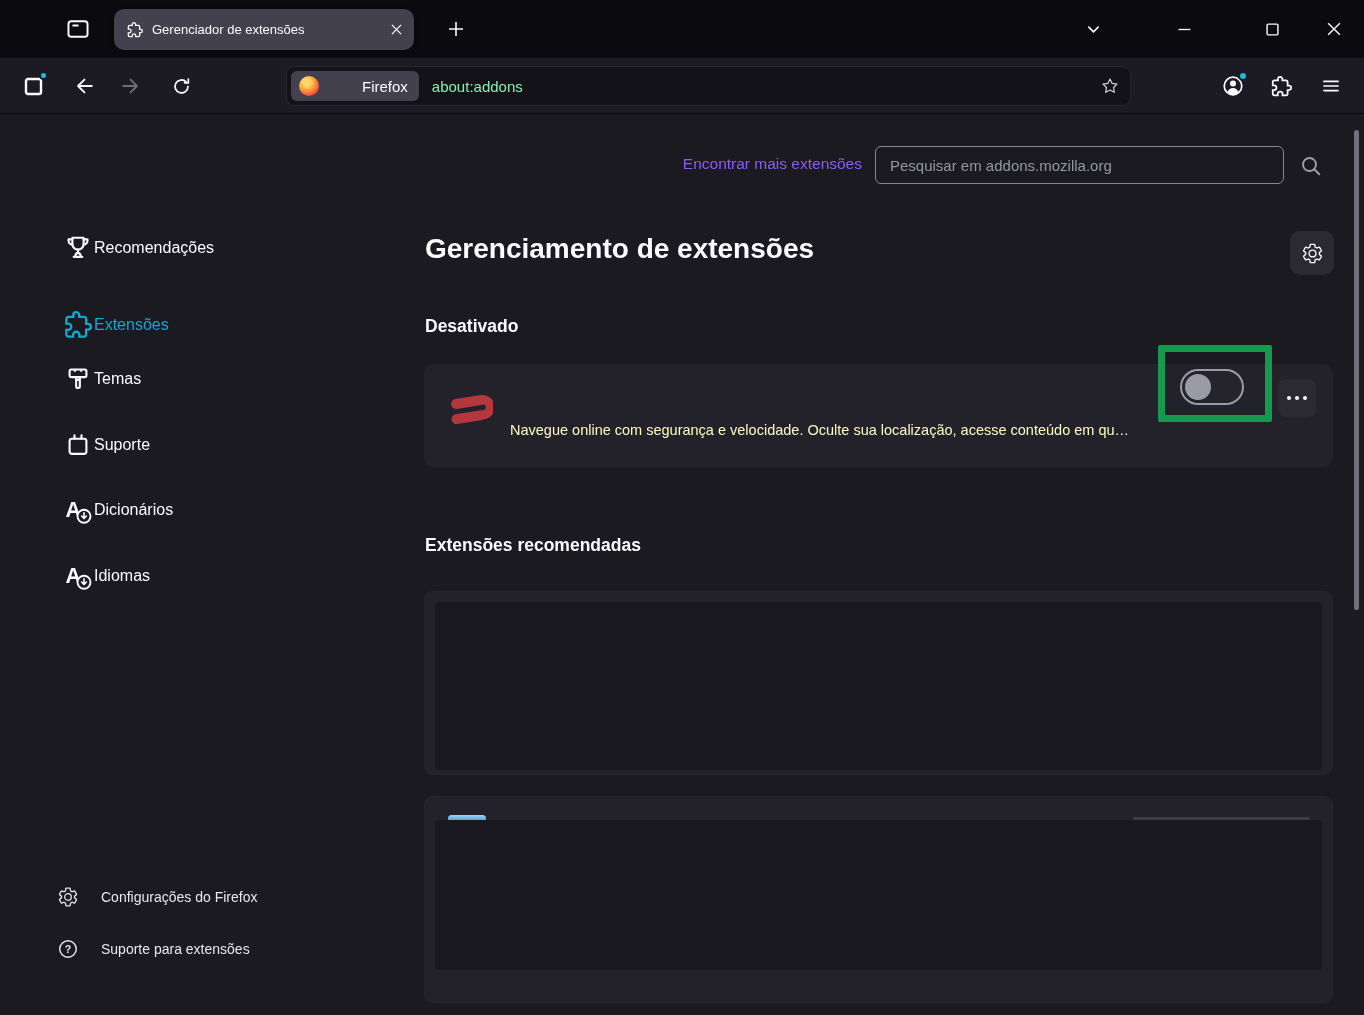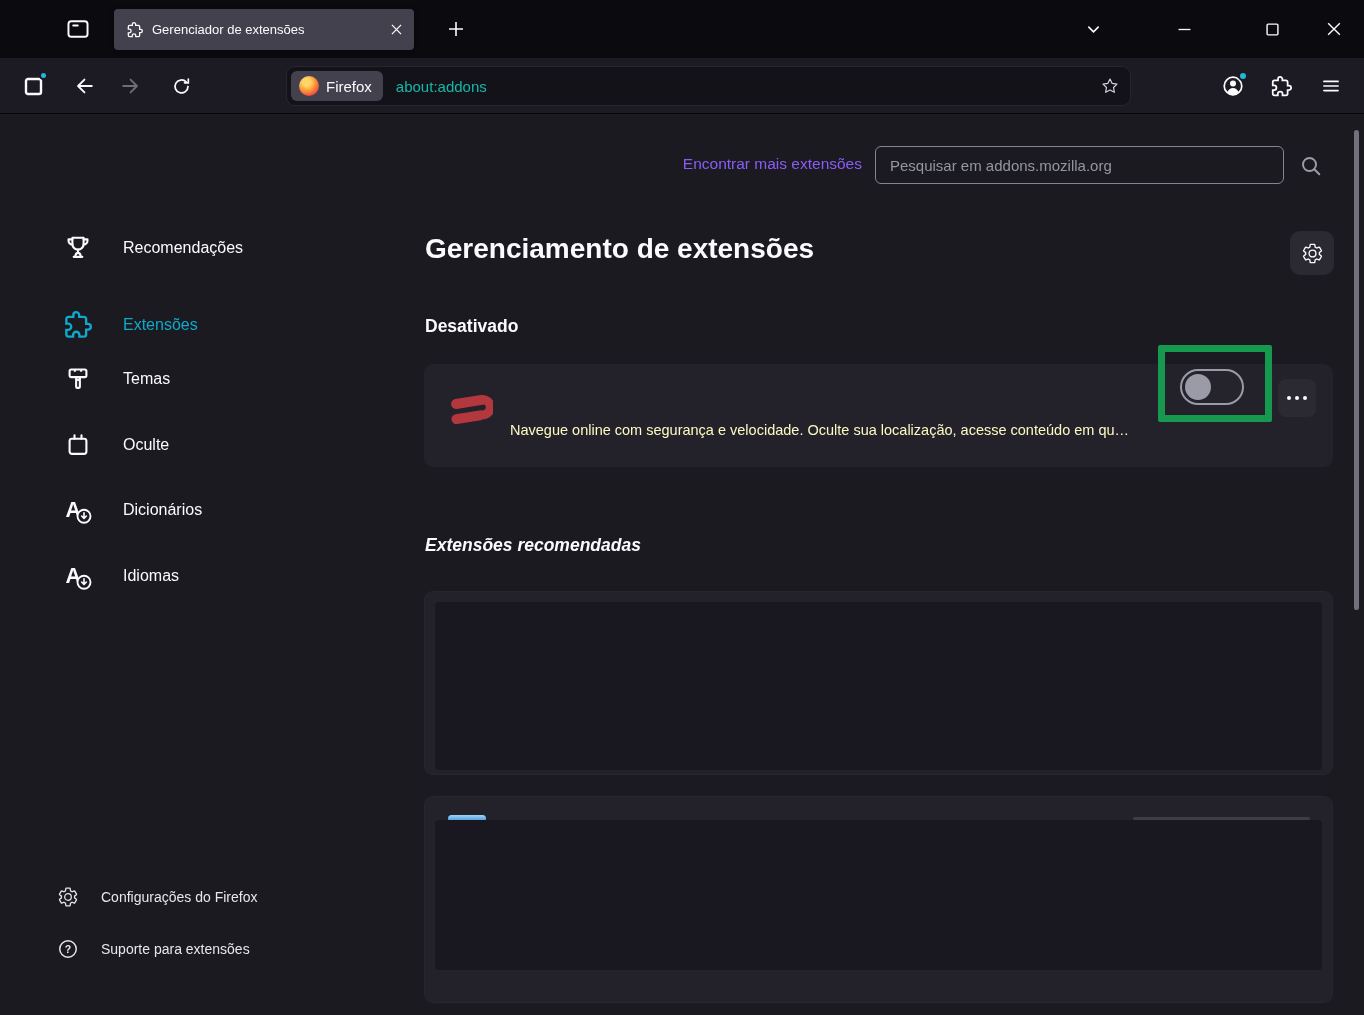--- a/index.html
+++ b/index.html
@@ -8,66 +8,66 @@
     position:relative; background:#1b1a21; overflow:hidden;
     font-family:"Liberation Sans", sans-serif; color:#fbfbfe;
   }
   svg { display:block; }
   .ctr { display:flex; align-items:center; justify-content:center; }
 
   
   .titlebar { position:absolute; top:0; left:0; width:1364px; height:58px; background:#0b0a0f; }
   .fxview-btn { position:absolute; left:57px; top:8px; width:42px; height:42px; border-radius:6px; }
   .tab { position:absolute; left:114px; top:9px; width:300px; height:41px; background:#42414d;
-         border-radius:4px; display:flex; align-items:center; gap:9px; padding:0 6px 0 13px;
+         border-radius:10px; display:flex; align-items:center; gap:9px; padding:0 6px 0 13px;
          box-shadow:0 1px 4px rgba(0,0,0,.5); }
   .tab-title { flex:1; font-size:13px; color:#fbfbfe; white-space:nowrap; overflow:hidden; }
   .tab-close { width:24px; height:24px; border-radius:4px; flex:none; }
   .newtab-btn { position:absolute; left:438px; top:11px; width:36px; height:36px; border-radius:6px; }
   .alltabs-btn { position:absolute; left:1071px; top:11px; width:44px; height:36px; border-radius:6px; }
   .win-btn { position:absolute; top:0; width:46px; height:58px; }
   .win-min { left:1161px; } .win-max { left:1249px; } .win-close { left:1311px; }
 
   
   .navbar { position:absolute; top:58px; left:0; width:1364px; height:56px; background:#1c1b23;
             border-bottom:1px solid #070709; }
   .nav-btn { position:absolute; top:10px; width:36px; height:36px; border-radius:6px; }
   .urlbar { position:absolute; left:287px; top:9px; width:843px; height:38px; background:#141219;
             border-radius:8px; box-shadow:0 0 0 1px rgba(255,255,255,.05); display:flex; align-items:center; }
   .ff-chip { margin-left:4px; height:30px; background:#42414d; border-radius:6px;
              display:flex; align-items:center; gap:7px; padding:0 11px 0 8px; flex:none; }
   .ff-logo { width:20px; height:20px; border-radius:50%; flex:none;
              background:radial-gradient(circle at 38% 32%, #ffd567 0 22%, #ff9a36 45%, #f0523f 72%, #c92d52 100%); }
-  .ff-chip span { font-size:15px; color:#fbfbfe; }
-  .url-text { font-size:15px; color:#14b8a6; margin-left:13px; flex:1; }
+  .ff-chip span { font-size:15px; color:#fbfbfe;margin-left:36px; }
+  .url-text { font-size:15px; color:#86efac; margin-left:13px; flex:1; }
   .star-btn { width:32px; height:32px; margin-right:4px; border-radius:6px; flex:none; }
 
   
   .search-label { position:absolute; top:155px; right:502px; font-size:15.5px; color:#8b5cf6; white-space:nowrap; }
   .search-input { position:absolute; left:875px; top:146px; width:409px; height:38px;
                   background:transparent; border:1px solid #85858f; border-radius:6px;
                   color:#fbfbfe; font-size:15px; padding:0 14px; font-family:"Liberation Sans", sans-serif; outline:none; }
   .search-input::placeholder { color:#9397a1; }
   .search-submit { position:absolute; left:1297px; top:152px; width:28px; height:28px; border-radius:4px; }
 
   
-  .side-item { position:absolute; left:62px; height:40px; display:flex; align-items:center; gap:29px;
+  .side-item { position:absolute; left:62px; height:40px; display:flex; align-items:center; gap:0;
                font-size:16px; color:#fbfbfe; white-space:nowrap; }
   .side-item .icobox { width:32px; height:32px; display:flex; align-items:center; justify-content:center; flex:none; }
   .side-item.active { color:#0fa9cb; }
   .side-foot { position:absolute; left:55px; height:36px; display:flex; align-items:center; gap:20px;
                font-size:14px; color:#e6e6ec; white-space:nowrap; }
   .side-foot .icobox { width:26px; height:26px; display:flex; align-items:center; justify-content:center; flex:none; }
 
   
   .page-title { position:absolute; left:425px; top:233px; font-size:28px; font-weight:700; }
   .page-gear-btn { position:absolute; left:1290px; top:231px; width:44px; height:44px;
                    background:#2b2a33; border-radius:10px; }
   .sec-h { position:absolute; left:425px; font-size:17.5px; font-weight:700; }
-  .h-disabled { top:316px; } .h-reco { top:535px;font-style:italic; }
+  .h-disabled { top:316px; } .h-reco { top:535px; }
 
   .ext-card { position:absolute; left:425px; top:365px; width:907px; height:101px; background:#23222b;
               border-radius:8px; box-shadow:0 0 0 1px rgba(255,255,255,.04); }
   .evpn-logo { position:absolute; left:20px; top:22px; width:48px; height:44px; }
   .ext-title { position:absolute; left:85px; top:27px; font-size:16px; font-weight:700; color:#fbfbfe; white-space:nowrap; }
   .ext-desc  { position:absolute; left:85px; top:57px; font-size:14.5px; color:#fef9c3; white-space:nowrap;
                width:810px; overflow:hidden; }
   .toggle { position:absolute; left:755px; top:4px; width:64px; height:36px; border:2px solid #9b9ba8;
             border-radius:18px; background:#25242d; }
   .toggle .knob { position:absolute; left:3px; top:3px; width:26px; height:26px; border-radius:50%; background:#9b9ba8; }
@@ -270,21 +270,21 @@
   <span>Temas</span>
 </div>
 
 <div class="side-item" style="top:425px">
   <span class="icobox">
     <svg width="28" height="28" viewBox="0 0 24 24" fill="none" stroke="#fbfbfe" stroke-width="1.8" stroke-linecap="round">
       <rect x="4.8" y="6.6" width="14.4" height="13" rx="2"></rect>
       <path d="M9 6.6V3.6M15 6.6V3.6"></path>
     </svg>
   </span>
-  <span>Oculte</span>
+  <span>Suporte</span>
 </div>
 
 <div class="side-item" style="top:490px">
   <span class="icobox">
     <svg width="30" height="30" viewBox="0 0 24 24">
       <text x="2" y="17.5" font-size="17" font-weight="bold" fill="#fbfbfe" font-family="Liberation Sans, sans-serif">A</text>
       <circle cx="16.8" cy="17" r="5.2" fill="#1b1a21" stroke="#fbfbfe" stroke-width="1.5"></circle>
       <path d="M16.8 14.3v4.2M14.9 16.8l1.9 1.9 1.9-1.9" fill="none" stroke="#fbfbfe" stroke-width="1.3" stroke-linecap="round" stroke-linejoin="round"></path>
     </svg>
   </span>

